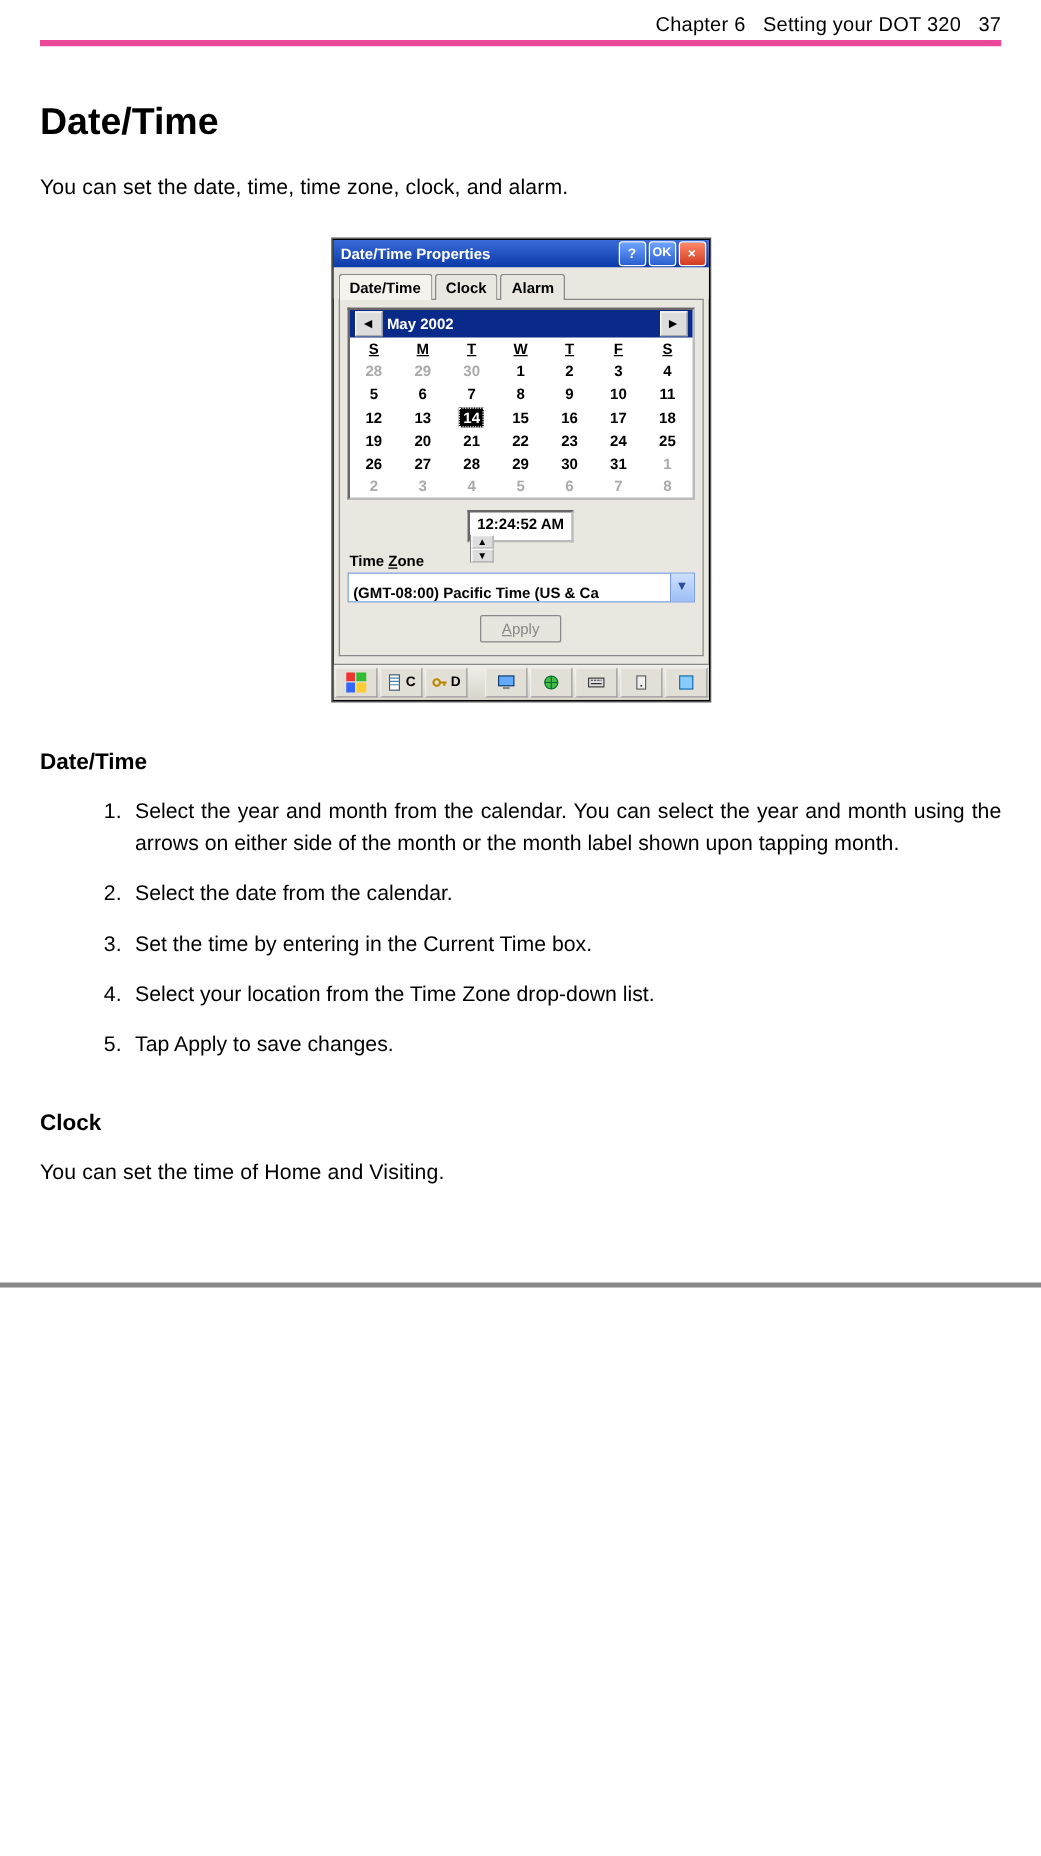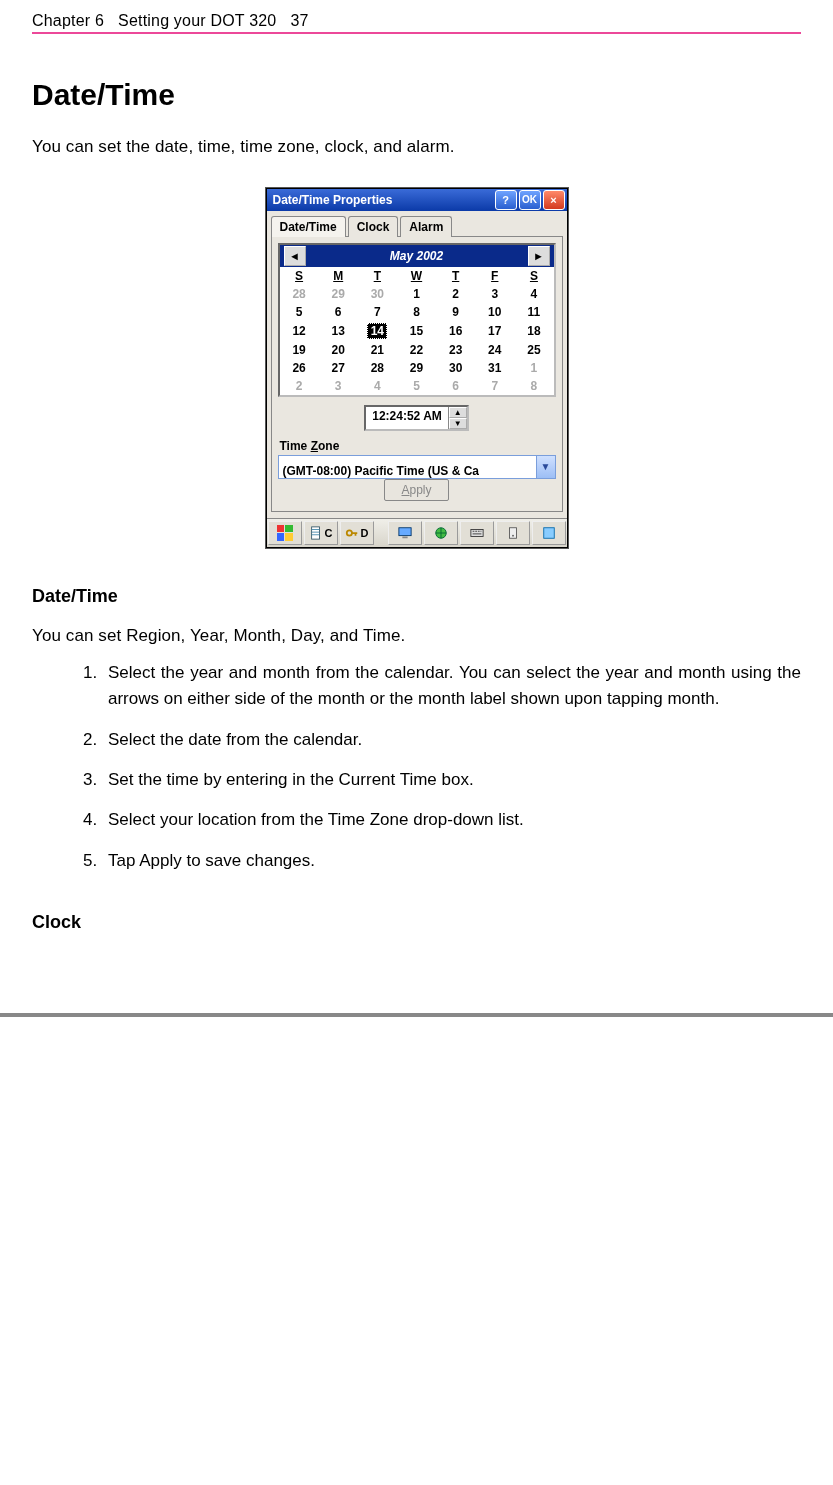--- a/index.html
+++ b/index.html
@@ -9,21 +9,22 @@
     font-weight: 300;
     background: #fff;
     color: #000;
     width: 833px;
   }
   .page {
     padding: 12px 32px 24px 32px;
     box-sizing: border-box;
   }
   .page-header {
-    border-bottom: 2px solid #ec4899;
+    border-bottom: 5px solid #ec4899;
+    text-align: right;
     font-size: 16px;
     padding-bottom: 2px;
     margin-bottom: 44px;
     letter-spacing: 0.2px;
   }
   h1.section-title {
     font-size: 30px;
     font-weight: 700;
     margin: 0 0 22px 0;
     font-family: "Futura", "Century Gothic", Arial, sans-serif;
@@ -135,21 +136,21 @@
     height: 22px;
   }
   .cal-hdr .navbtn {
     width: 20px; height: 18px;
     background: #ddd;
     border: 1px outset #fff;
     margin: 0 4px;
     display:flex;align-items:center;justify-content:center;
     color:#000;font-size:11px;
   }
-  .cal-hdr .month { flex:1; text-align:center; font-size:12px;font-style:italic; }
+  .cal-hdr .month { flex:1; font-size:12px; }
   table.calgrid {
     border-collapse: collapse;
     width: 100%;
     font-size: 12px;
     font-weight: bold;
   }
   table.calgrid th {
     text-align: center;
     padding: 2px 0;
     text-decoration: underline;
@@ -170,20 +171,21 @@
   }
 
   .timebox-row {
     display:flex; justify-content:center; margin-top:8px;
   }
   .timebox {
     display:flex; align-items:stretch;
     border: 2px inset #bbb;
     background:#fff;
     height:22px;
+    flex-direction:column;
   }
   .timebox .val { padding: 2px 6px; font-weight:bold; font-size:12px; }
   .spin {
     display:flex; flex-direction:column;
     border-left:1px solid #888;
   }
   .spin div {
     width:16px; flex:1; font-size:8px;
     display:flex;align-items:center;justify-content:center;
     background:#ddd; border:1px outset #fff;
@@ -199,21 +201,21 @@
     background:#fff; height:22px;
   }
   .tz-select .txt { flex:1; padding:8px 4px; font-weight:bold; font-size:12px; white-space:nowrap; overflow:hidden; }
   .tz-select .dd {
     width:18px; background: linear-gradient(#cfe0ff,#9cbef5);
     display:flex;align-items:center;justify-content:center;
     color:#2a4a9a; font-size:10px;
     border-left:1px solid #7a9edb;
   }
 
-  .apply-row { display:flex; justify-content:center; }
+  .apply-row { display:flex; justify-content:center; margin-top:10px; }
   .apply-btn {
     padding: 3px 16px;
     border: 1px solid #888;
     background: #e8e5de;
     color:#888;
     font-size:12px;
     border-radius:2px;
   }
   .apply-btn .u { text-decoration: underline; }
 
@@ -429,25 +431,25 @@
         <div class="tb">
           <svg class="ic" viewBox="0 0 16 16">
               <rect x="2" y="2" width="12" height="12" fill="#8cf" stroke="#06a"></rect>
             </svg>
         </div>
       </div>
     </div>
   </div>
 
   <h2 class="subsection">Date/Time</h2>
-  <p class="body">You can set Region, Year, Month, Day, and Time.</p>
   <ol class="steps">
     <li class="justify">Select the year and month from the calendar. You can select the year and month using the arrows on either side of the month or the month label shown upon tapping month.</li>
     <li>Select the date from the calendar.</li>
     <li>Set the time by entering in the Current Time box.</li>
     <li>Select your location from the Time Zone drop-down list.</li>
     <li>Tap Apply to save changes.</li>
   </ol>
 
   <h2 class="subsection">Clock</h2>
+  <p class="body">You can set the time of Home and Visiting.</p>
 
 </div>
 <div class="page-footer"></div>
 
 </body></html>

